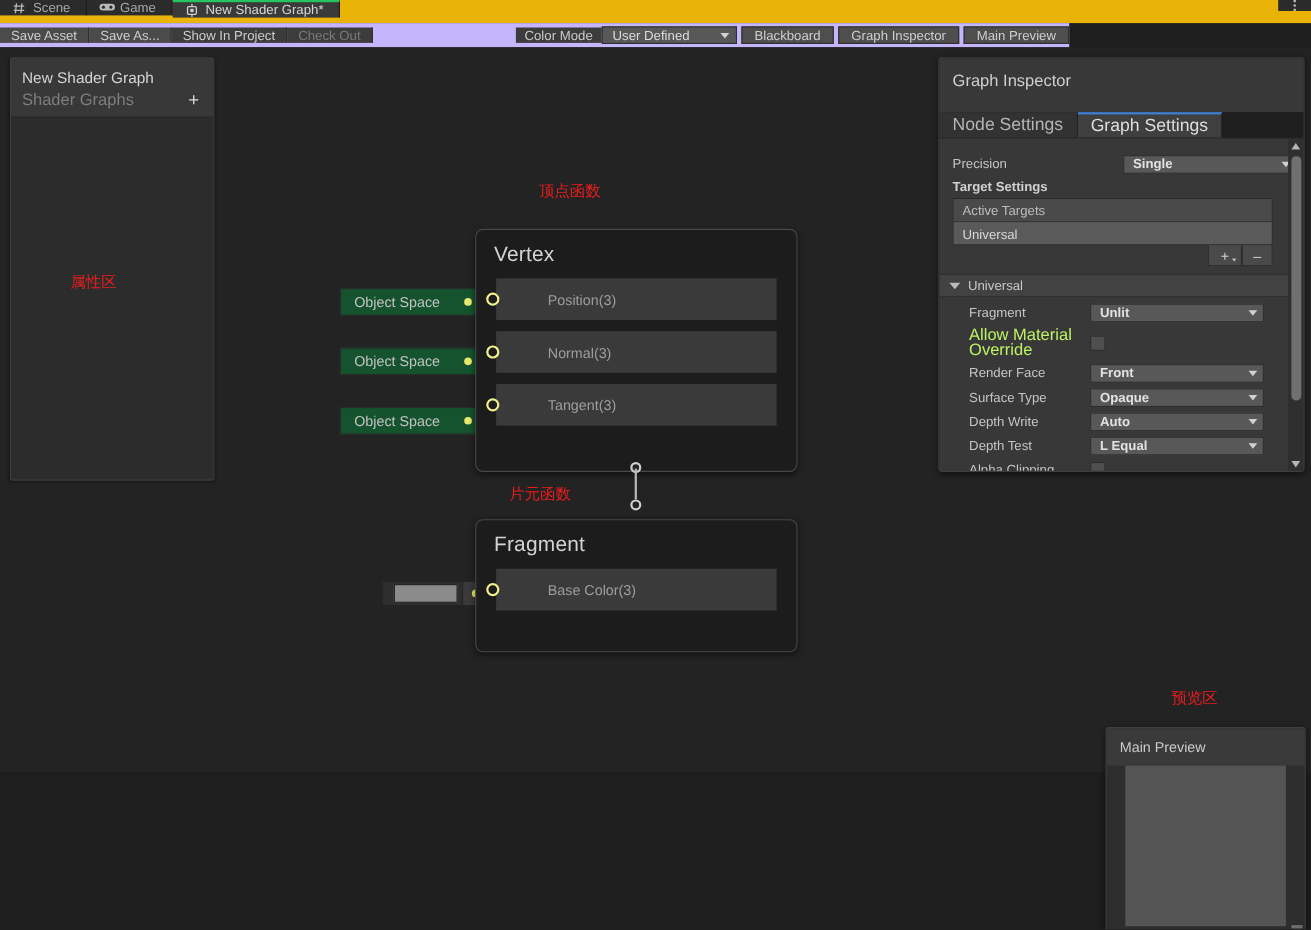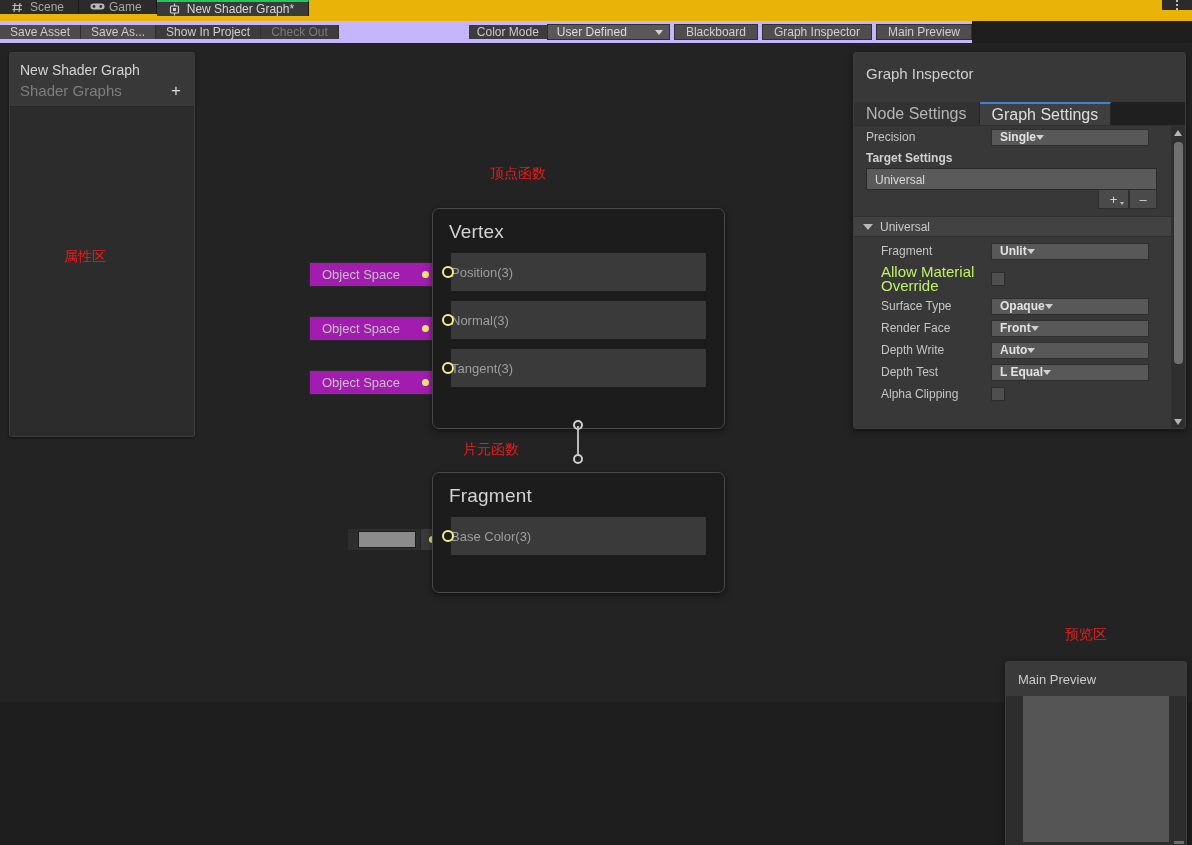--- a/index.html
+++ b/index.html
@@ -193,20 +193,21 @@
     background: #3a3a3a;
     display: flex;
     align-items: center;
     margin-bottom: 10px;
     position: relative;
   }
   .node-row:last-child { margin-bottom: 0; }
   .row-label {
     font-size: 13px;
     color: #9d9d9d;
+    margin-left: 47px;
   }
   .port-out {
     position: absolute;
     left: -9px; top: 50%;
     transform: translateY(-50%);
     width: 12px; height: 12px;
     border-radius: 50%;
     border: 2px solid #f0f08c;
     background: #1c1c1c;
     box-sizing: border-box;
@@ -214,21 +215,21 @@
 
   
   .node-vertex { left: 432px; top: 165px; width: 291px; height: 219px; }
   
   .node-fragment { left: 432px; top: 429px; width: 291px; height: 119px; }
 
   
   .space-node {
     position: absolute;
     height: 25px;
-    background: #a21caf;
+    background: #14532d;
     border: 1px solid #2a2a2a;
     display: flex;
     align-items: center;
     justify-content: space-between;
     padding: 0 8px 0 12px;
     font-size: 13px;
     color: #c2c2c2;
     box-sizing: border-box;
   }
   .dot-port {
@@ -360,20 +361,21 @@
     flex: none;
   }
   .field-label.indent { padding-left: 15px; width: 110px; }
   .sel {
     height: 17px;
     width: 158px;
     background: #585858;
     border: 1px solid #2e2e2e;
     display: flex;
     align-items: center;
+    justify-content: space-between;
     padding: 0 5px 0 8px;
     font-size: 12px;
     color: #e2e2e2;
     box-sizing: border-box;
   }
   .sel .caret { border-top-color: #d0d0d0; }
   .bold { font-weight: bold; }
   .section-title {
     font-size: 12px;
     color: #d0d0d0;
@@ -671,31 +673,32 @@
     <div class="insp-header">
       <span class="insp-title">Graph Inspector</span>
     </div>
     <div class="insp-tabs">
       <div class="insp-tab">Node Settings</div>
       <div class="insp-tab active">Graph Settings</div>
       <div class="insp-tabs-rest"></div>
     </div>
     <div class="insp-body">
 
-      <div class="field-row" style="margin-top:0;">
+      <div class="field-row" style="margin-top:12px;gap:30px;">
         <span class="field-label">Precision</span>
         <span class="sel">
           <span class="bold">Single</span>
           <span class="caret"></span>
         </span>
       </div>
 
       <div class="section-title">Target Settings</div>
 
       <div class="targets-box">
+        <div class="targets-head">Active Targets</div>
         <div class="targets-item">Universal</div>
       </div>
       <div class="targets-btnbar">
         <div class="tbtn plus">
           <span>+</span>
           <span class="mini-caret"></span>
         </div>
         <div class="tbtn">–</div>
       </div>
 
@@ -711,31 +714,31 @@
           <span class="caret"></span>
         </span>
       </div>
 
       <div class="field-row two-line">
         <span class="label-2l">Allow Material Override</span>
         <span class="chk"></span>
       </div>
 
       <div class="field-row">
+        <span class="field-label indent">Render Face</span>
+        <span class="sel">
+          <span class="bold">Front</span>
+          <span class="caret"></span>
+        </span>
+      </div>
+
+      <div class="field-row">
         <span class="field-label indent">Surface Type</span>
         <span class="sel">
           <span class="bold">Opaque</span>
-          <span class="caret"></span>
-        </span>
-      </div>
-
-      <div class="field-row">
-        <span class="field-label indent">Render Face</span>
-        <span class="sel">
-          <span class="bold">Front</span>
           <span class="caret"></span>
         </span>
       </div>
 
       <div class="field-row">
         <span class="field-label indent">Depth Write</span>
         <span class="sel">
           <span class="bold">Auto</span>
           <span class="caret"></span>
         </span>

